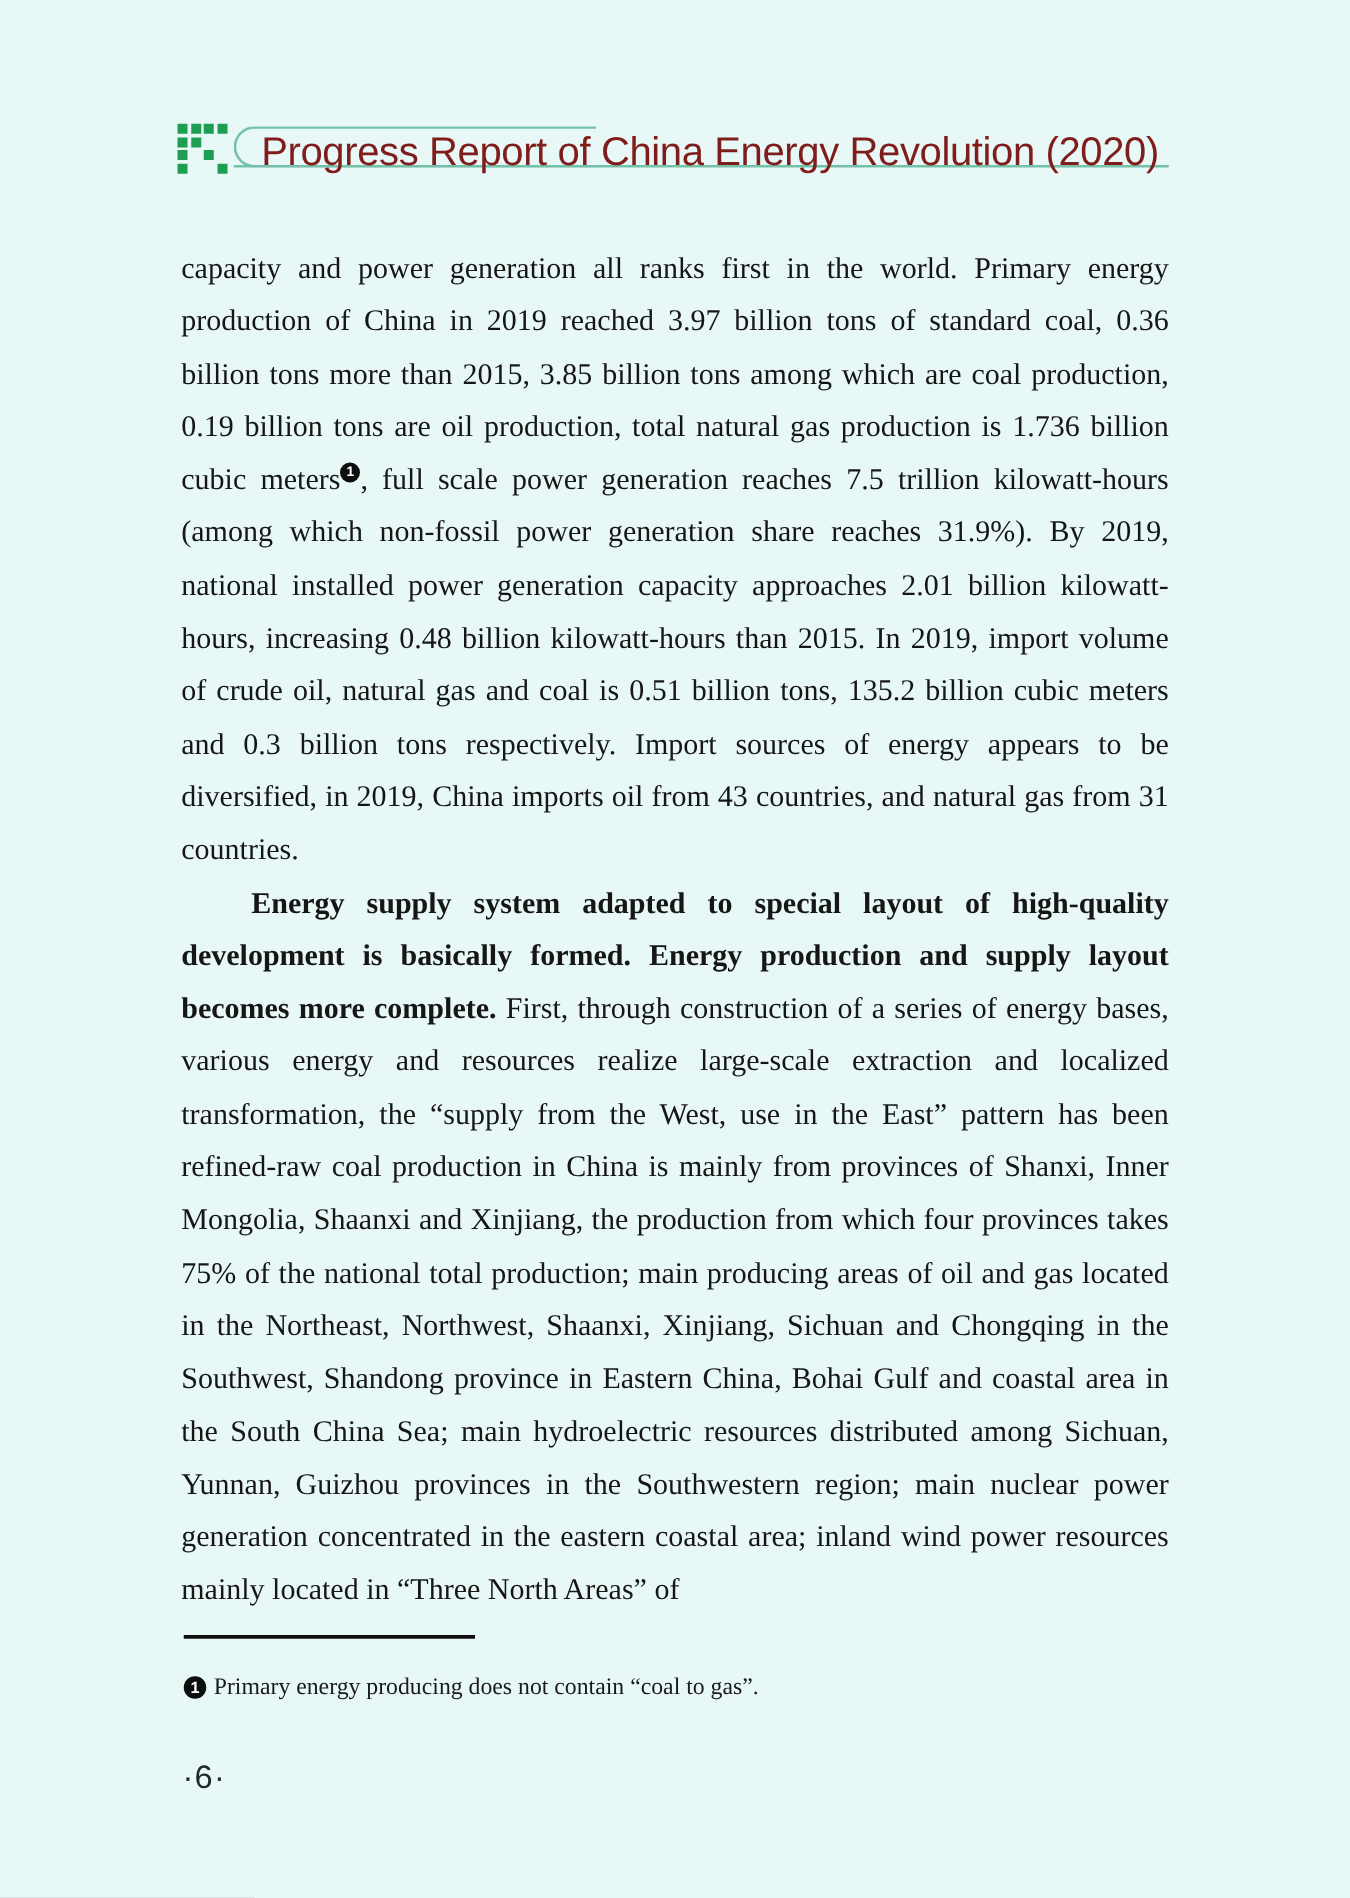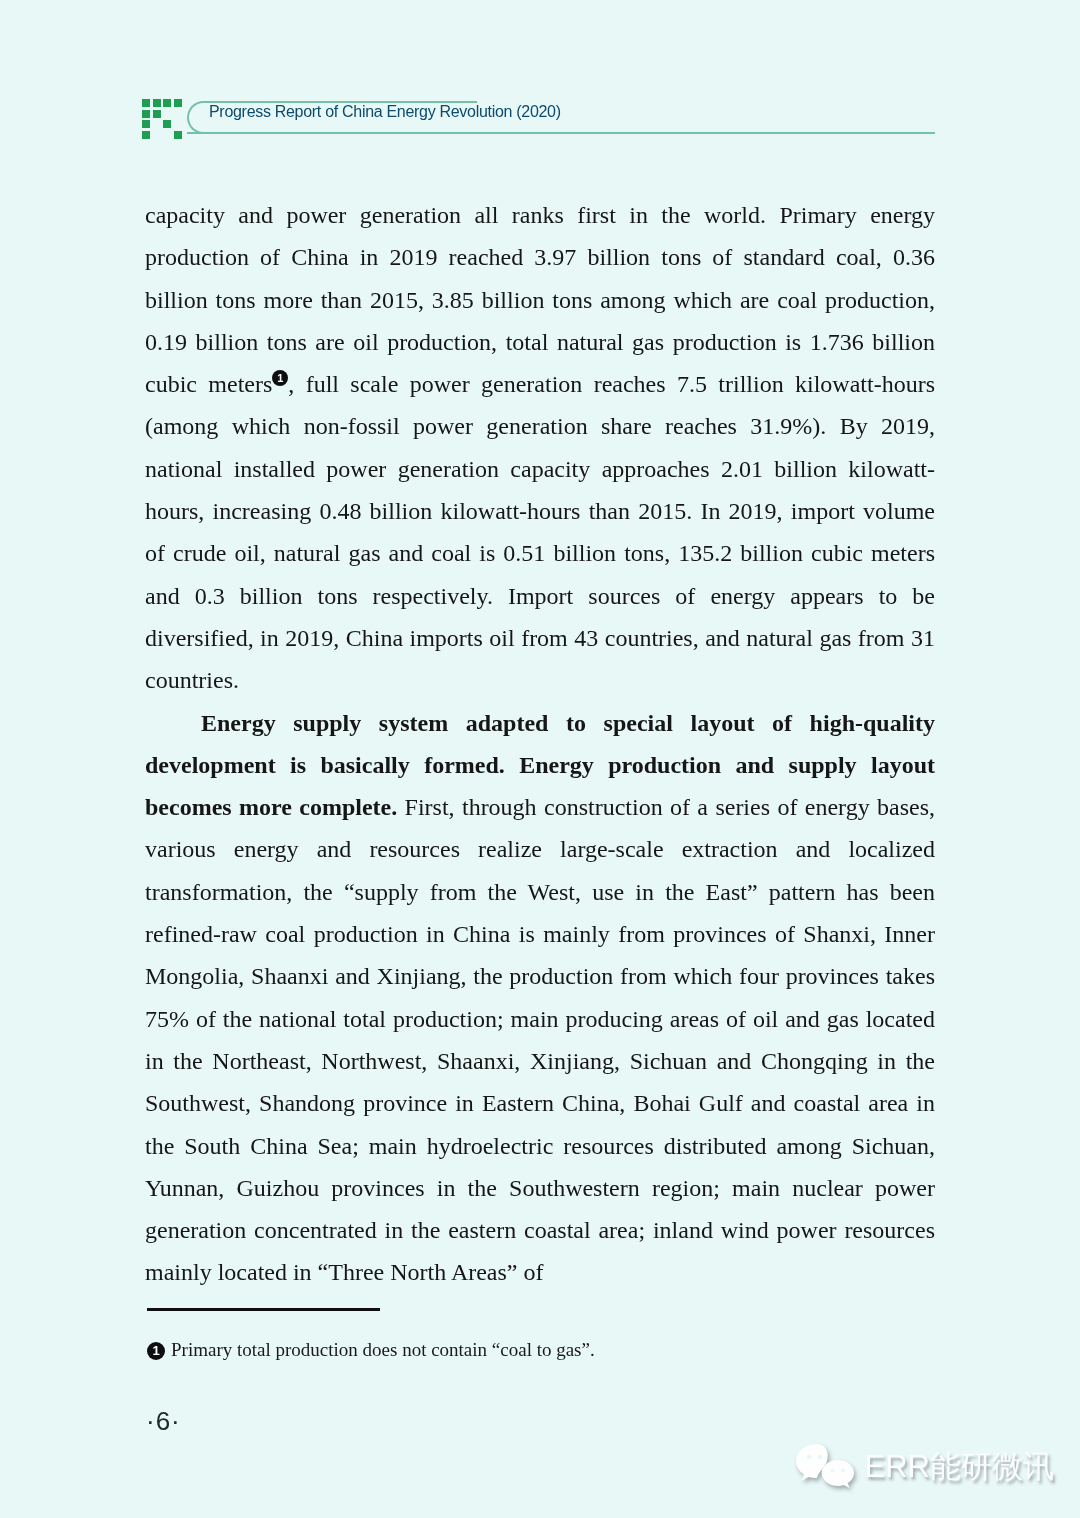--- a/index.html
+++ b/index.html
@@ -48,23 +48,23 @@
     border: 2px solid #74c0a8;
     border-right: none;
     border-radius: 17px 0 0 17px;
     box-sizing: border-box;
   }
   .tab-title {
     position: absolute;
     left: 22px;
     top: 2px;
     font-family: "Liberation Sans", sans-serif;
-    font-size: 16px;
+    font-size: 32px;
     letter-spacing: -0.3px;
-    color: #0c4a6e;
+    color: #7f1d1d;
     white-space: nowrap;
   }
 
   
   .body-text {
     position: absolute;
     left: 145px;
     top: 166px;
     width: 790px;
     font-size: 24px;
@@ -186,33 +186,18 @@
     <div class="tab-pill"></div>
     <span class="tab-title">Progress Report of China Energy Revolution (2020)</span>
   </div>
 
   <div class="body-text">
     <p class="para"><span>capacity and power generation all ranks first in the world. Primary energy production of China in 2019 reached 3.97 billion tons of standard coal, 0.36 billion tons more than 2015, 3.85 billion tons among which are coal production, 0.19 billion tons are oil production, total natural gas production is 1.736 billion cubic meters</span><sup class="fn-ref">1</sup><span>, full scale power generation reaches 7.5 trillion kilowatt-hours (among which non-fossil power generation share reaches 31.9%). By 2019, national installed power generation capacity approaches 2.01 billion kilowatt-hours, increasing 0.48 billion kilowatt-hours than 2015. In 2019, import volume of crude oil, natural gas and coal is 0.51 billion tons, 135.2 billion cubic meters and 0.3 billion tons respectively. Import sources of energy appears to be diversified, in 2019, China imports oil from 43 countries, and natural gas from 31 countries.</span></p>
     <p class="para para-indent"><span class="bold-lead">Energy supply system adapted to special layout of high-quality development is basically formed. Energy production and supply layout becomes more complete.</span><span> First, through construction of a series of energy bases, various energy and resources realize large-scale extraction and localized transformation, the “supply from the West, use in the East” pattern has been refined-raw coal production in China is mainly from provinces of Shanxi, Inner Mongolia, Shaanxi and Xinjiang, the production from which four provinces takes 75% of the national total production; main producing areas of oil and gas located in the Northeast, Northwest, Shaanxi, Xinjiang, Sichuan and Chongqing in the Southwest, Shandong province in Eastern China, Bohai Gulf and coastal area in the South China Sea; main hydroelectric resources distributed among Sichuan, Yunnan, Guizhou provinces in the Southwestern region; main nuclear power generation concentrated in the eastern coastal area; inland wind power resources mainly located in “Three North Areas” of</span></p>
   </div>
 
   <div class="footnote-rule"></div>
-  <p class="footnote-line"><span class="fn-marker">1</span><span>Primary total production does not contain “coal to gas”.</span></p>
+  <p class="footnote-line"><span class="fn-marker">1</span><span>Primary energy producing does not contain “coal to gas”.</span></p>
 
   <div class="page-number">·6·</div>
 
-  <div class="watermark">
-    <svg class="wechat-icon" viewBox="0 0 64 54" xmlns="http://www.w3.org/2000/svg">
-      <g fill="#fdfefd">
-        <path d="M24 4 C12 4 3 11.5 3 21 c0 5.5 3 10.3 7.8 13.3 l-2 6.2 6.8-3.6 c2.7 0.8 5.6 1.2 8.4 1.1 C25.2 33 31 27.4 33.6 22.6 37 12.4 33 4 24 4 Z"></path>
-        <path d="M45 20 c-9 0-16.3 5.8-16.3 13 0 7.2 7.3 13 16.3 13 2.1 0 4.1-0.3 5.9-0.9 l5.6 3 -1.7-5.2 C58.8 40.5 61 37 61 33 61 25.8 54 20 45 20 Z"></path>
-      </g>
-      <g fill="#e8f8f6">
-        <circle cx="16" cy="17" r="2.2"></circle>
-        <circle cx="27" cy="17" r="2.2"></circle>
-        <circle cx="39.5" cy="30.5" r="1.9"></circle>
-        <circle cx="50" cy="30.5" r="1.9"></circle>
-      </g>
-    </svg>
-    <span class="watermark-text">ERR能研微讯</span>
-  </div>
 
 </div>
 
 </body></html>

